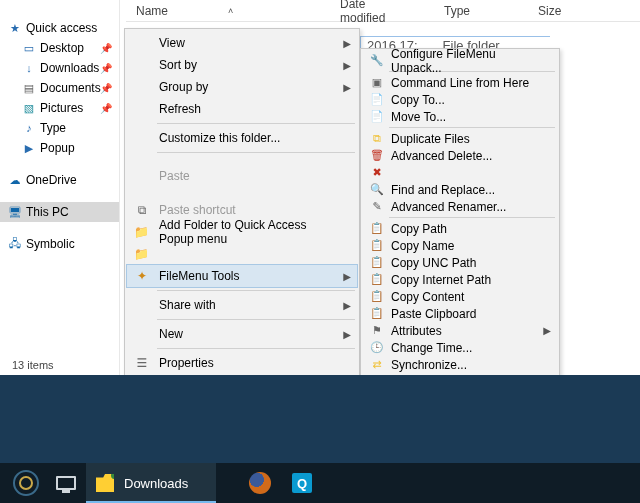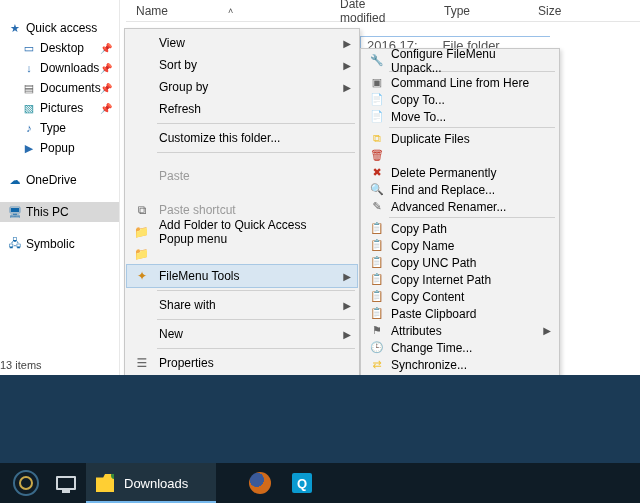--- a/index.html
+++ b/index.html
@@ -21,21 +21,21 @@
   .nav-item.sel { background:#d8d8d8;}
   .nav-spacer { height:12px;}
   .nav-item .nico { position:absolute; left:22px; width:14px; height:14px; display:flex; align-items:center; justify-content:center; font-size:11px;}
   .nav-item.root .nico { left:8px;}
   .pin { position:absolute; right:6px; color:#999; font-size:10px;}
   .nav .cloud { color:#1066a9;}
   .nav .pc { color:#1066a9;}
   .nav .net { color:#1066a9;}
 
   
-  .status { position:absolute; left:0; bottom:128px; height:20px; width:120px; font-size:11px; color:#444; display:flex; align-items:center;margin-top:28px;}
+  .status { position:absolute; left:0; bottom:128px; height:20px; width:120px; font-size:11px; color:#444; padding-left:12px; display:flex; align-items:center;margin-top:28px;}
 
   
   .row-bg { position:absolute; left:360px; top:36px; height:18px; width:190px; display:flex; align-items:center; font-size:13px; color:#555; border:1px solid #99c0e8; border-right:none;}
   .row-bg span:first-child { margin-left:6px; }
   .row-bg span:last-child { margin-left:12px; }
 
   
   .menu { position:absolute; background:#f2f2f2; border:1px solid #c8c8c8; box-shadow:2px 2px 4px rgba(0,0,0,.15); padding:3px 2px;}
   .menu1 { left:124px; top:28px; width:236px;}
   .mitem { height:22px; display:flex; align-items:center; padding-left:32px; padding-right:16px; font-size:12px; position:relative; cursor:default;}
@@ -224,24 +224,24 @@
       <span class="mico c-folder">📄</span>
       <span>Move To...</span>
     </div>
   <div class="sep"></div>
   <div class="mitem">
       <span class="mico c-folder">⧉</span>
       <span>Duplicate Files</span>
     </div>
   <div class="mitem">
       <span class="mico c-red">🗑</span>
+      <span>Advanced Delete...</span>
     </div>
   <div class="mitem">
       <span class="mico c-red">✖</span>
-      <span>Delete Permanently</span>
     </div>
   <div class="mitem">
       <span class="mico c-gray">🔍</span>
       <span>Find and Replace...</span>
     </div>
   <div class="mitem">
       <span class="mico c-gray">✎</span>
       <span>Advanced Renamer...</span>
     </div>
   <div class="sep"></div>

